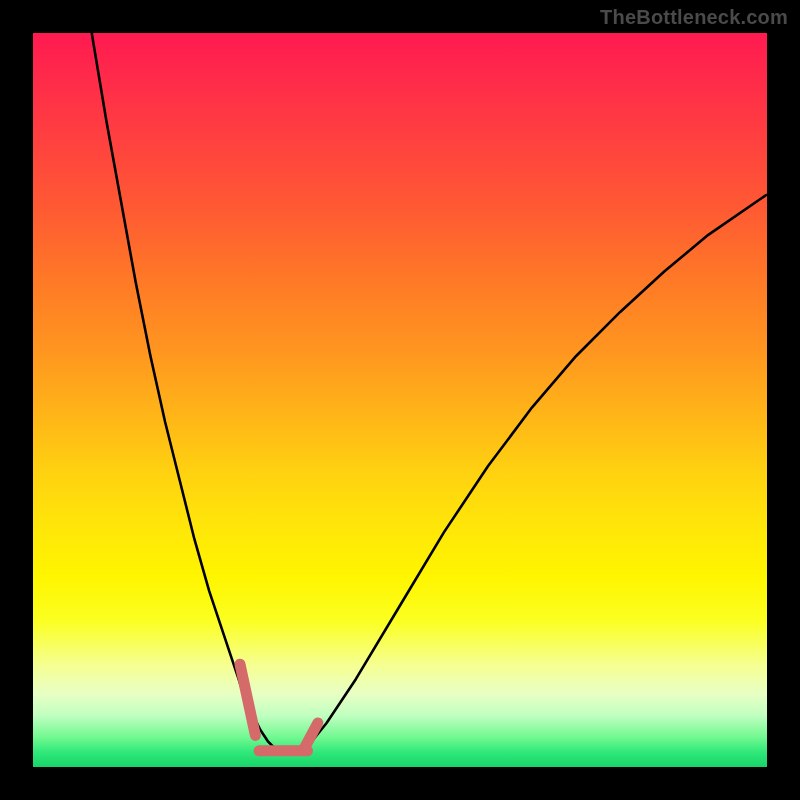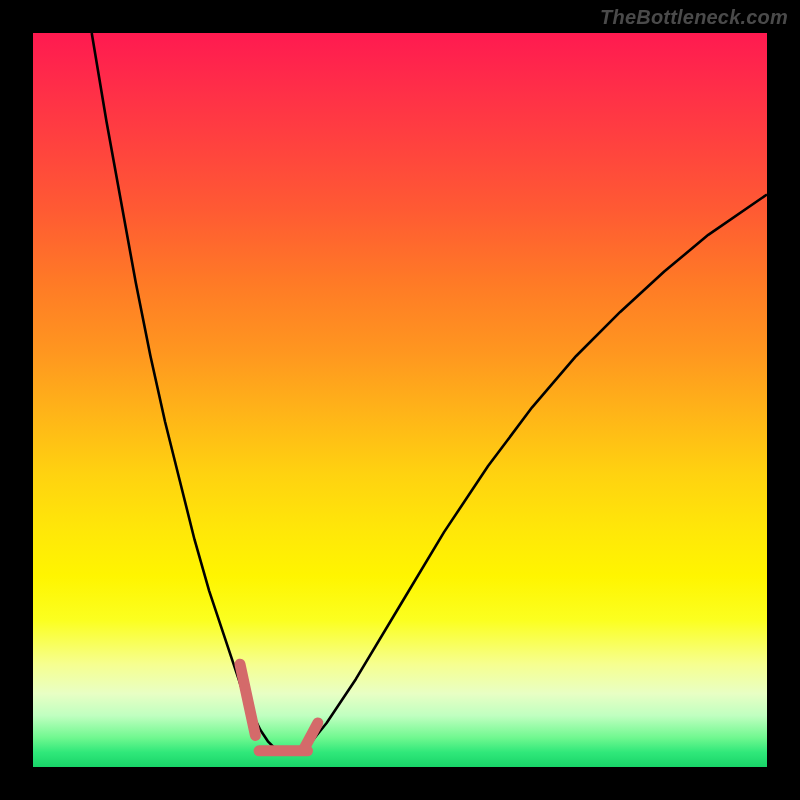--- a/index.html
+++ b/index.html
@@ -11,21 +11,20 @@
     overflow: hidden;
     font-family: Arial, Helvetica, sans-serif;
   }
   .frame {
     position: absolute;
     left: 0;
     top: 0;
     width: 800px;
     height: 800px;
     background: #000;
-    font-style: italic;
   }
   .plot {
     position: absolute;
     left: 33px;
     top: 33px;
     width: 734px;
     height: 734px;
     
     background: linear-gradient(to bottom,
       #ff1a50 0%,

